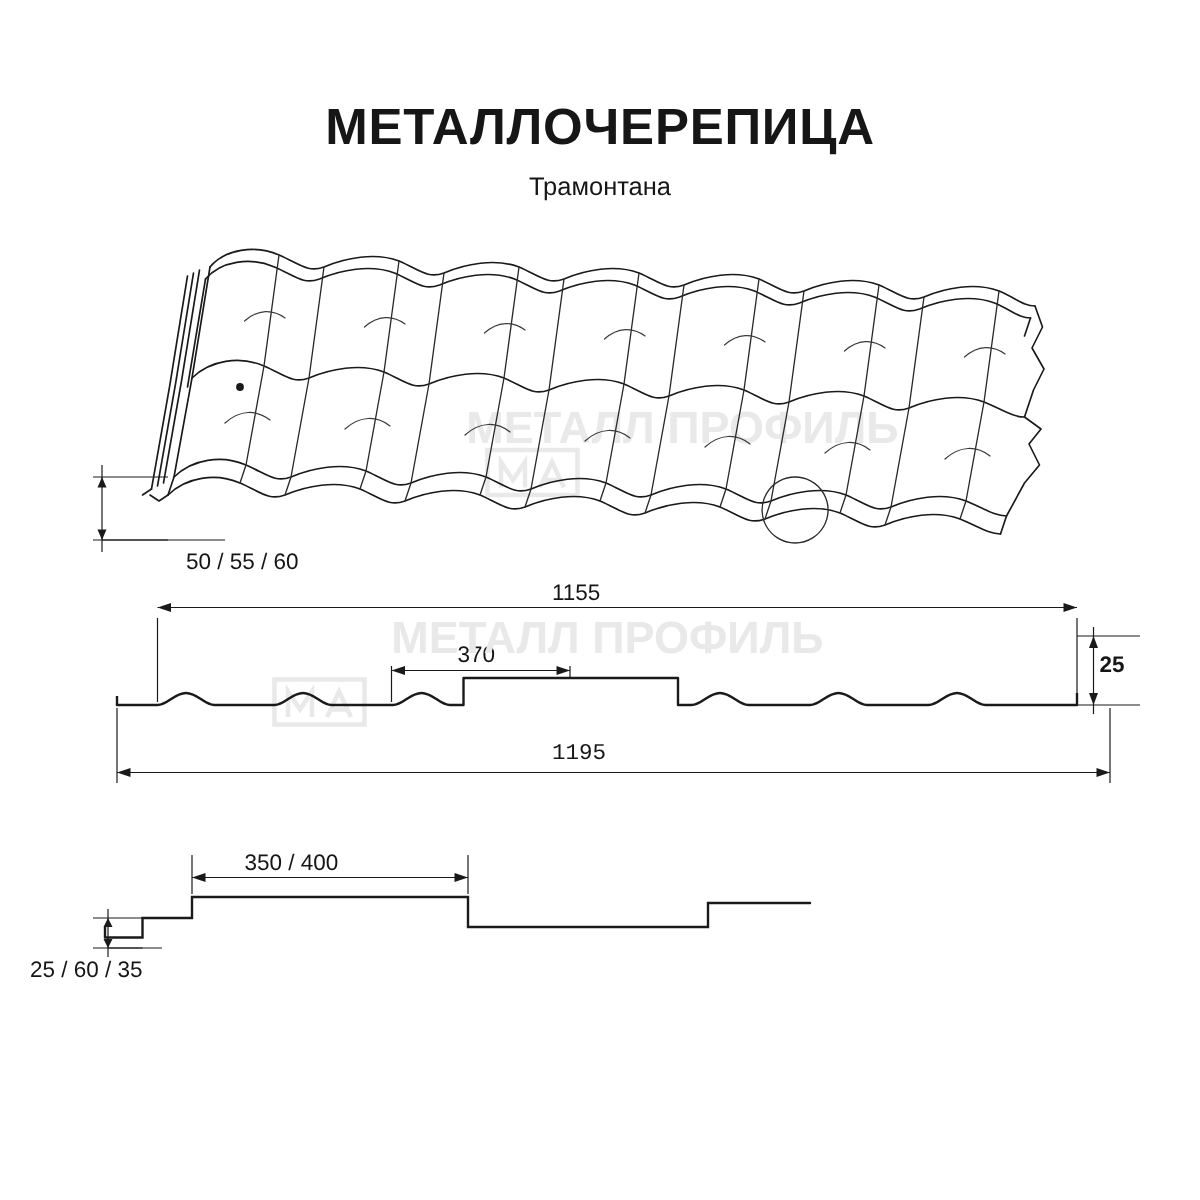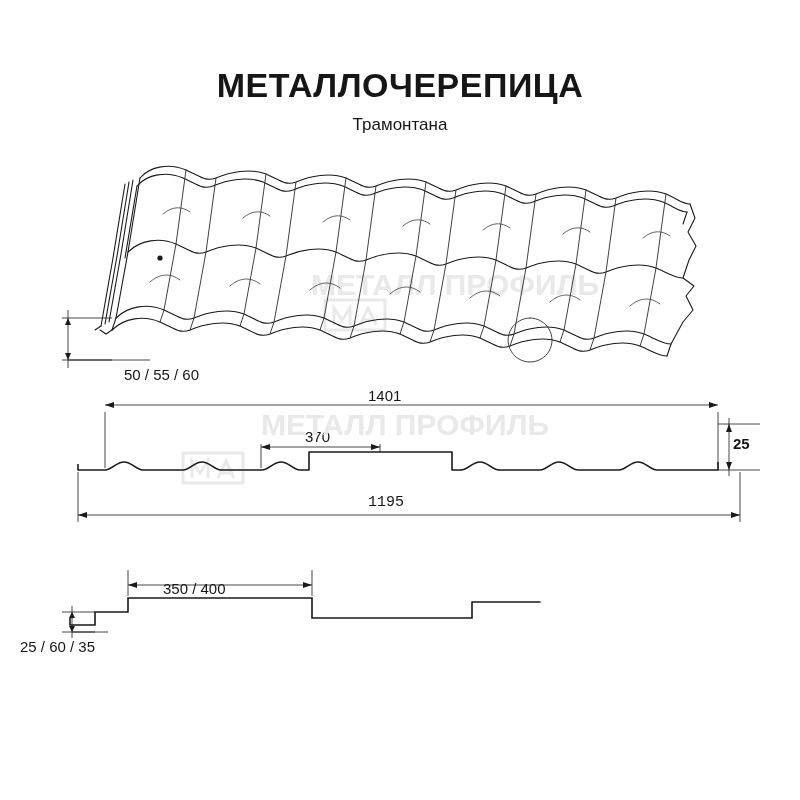--- a/index.html
+++ b/index.html
@@ -46,31 +46,31 @@
     position: absolute;
     font-size: 15px;
     color: #161616;
     white-space: nowrap;
   }
   .lbl-thickness { left: 80px;  top: 366px; margin-left: 44px; }
   .lbl-1155      { left: 368px; top: 387px; }
   .lbl-230       { left: 305px; top: 428px; }
   .lbl-25        { left: 733px; top: 435px; font-weight: bold; }
   .lbl-1195      { left: 368px; top: 494px; font-family: Liberation Mono, monospace; }
-  .lbl-350400    { left: 163px; top: 580px; }
+  .lbl-350400    { left: 163px; top: 567px; }
   .lbl-253035    { left: 20px;  top: 638px; }
 </style>
 </head>
 <body>
 
 <div class="title-main">МЕТАЛЛОЧЕРЕПИЦА</div>
 <div class="title-sub">Трамонтана</div>
 
 <div class="dim-label lbl-thickness">50 / 55 / 60</div>
-<div class="dim-label lbl-1155">1401</div>
+<div class="dim-label lbl-1155">1155</div>
 <div class="dim-label lbl-230">370</div>
 <div class="dim-label lbl-25">25</div>
 <div class="dim-label lbl-1195">1195</div>
 <div class="dim-label lbl-350400">350 / 400</div>
 <div class="dim-label lbl-253035">25 / 60 / 35</div>
 
 <svg id="sheet" viewBox="0 0 800 800" xmlns="http://www.w3.org/2000/svg">
 
   <g opacity="1">
     <text x="455" y="295" font-family="Liberation Sans, sans-serif" font-size="30" font-weight="bold" fill="#e9e9e9" text-anchor="middle">МЕТАЛЛ ПРОФИЛЬ</text>

